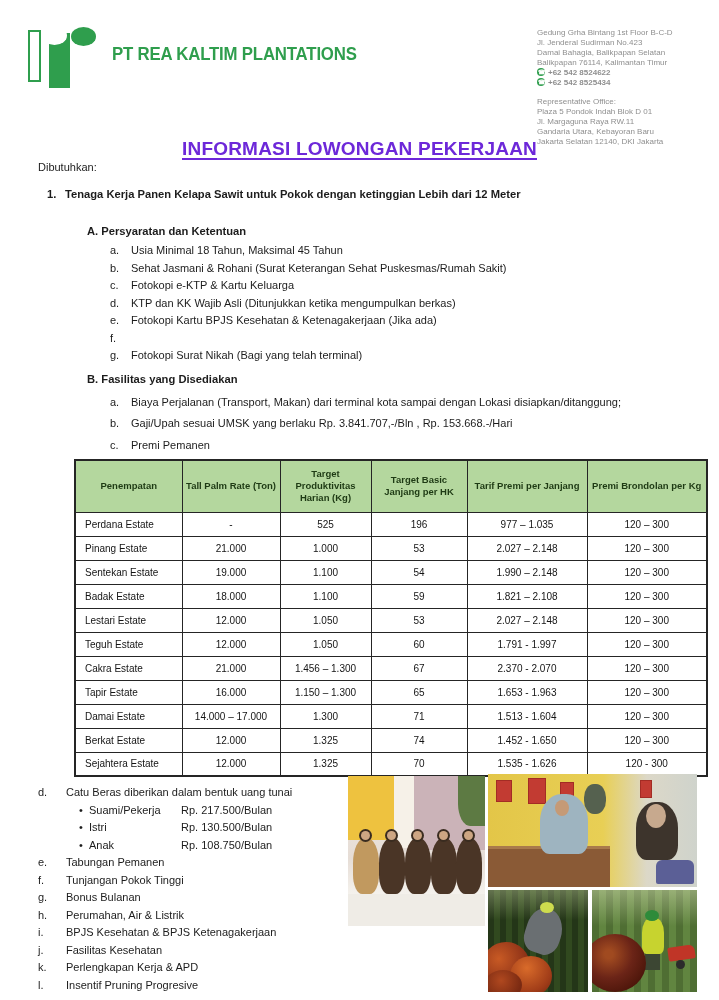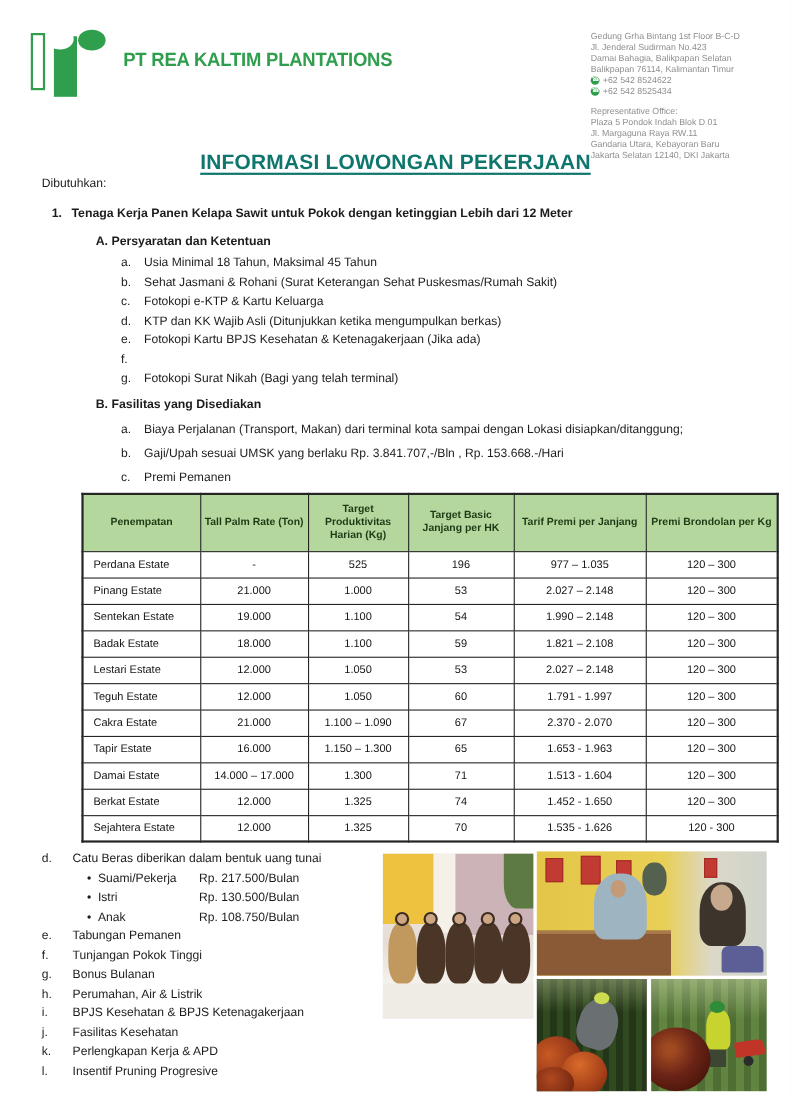--- a/index.html
+++ b/index.html
@@ -15,42 +15,42 @@
   .lg-rect-outline { left: 0; top: 4px; width: 13px; height: 52px; border: 2px solid #2f9e4d; background: #fff; }
   .lg-rect-fill { left: 21px; top: 7px; width: 21px; height: 55px; background: #2f9e4d; }
   .lg-ellipse-white { left: 14px; top: 0; width: 25px; height: 19px; border-radius: 50%; background: #fff; }
   .lg-ellipse-green { left: 43px; top: 1px; width: 25px; height: 19px; border-radius: 50%; background: #2f9e4d; }
   .company-name {
     position: absolute; left: 112px; top: 44px; font-size: 17.5px; font-weight: bold;
     color: #2f9e4d; letter-spacing: -0.2px; transform: scaleX(.96); transform-origin: left center; white-space: nowrap;
   }
   .addr { position: absolute; left: 537px; top: 28px; width: 178px; font-size: 8px; line-height: 10px; color: #8f8f8f; }
   .addr-line { white-space: nowrap; }
-  .phone-line { display: flex; align-items: center; white-space: nowrap; }
+  .phone-line { display: flex; white-space: nowrap; font-weight: bold; }
   .phone-icon {
     display: inline-block; width: 8px; height: 8px; border-radius: 50%; background: #2f9e4d;
     margin-right: 3px; position: relative; flex: none;
   }
   .phone-icon::after { content: "\260E"; position: absolute; left: 1px; top: -1.5px; font-size: 6px; color: #fff; }
   .rep-office { margin-top: 9px; }
 
   
   .doc-title {
     position: absolute; left: 0; right: 0; top: 138px; text-align: center;
-    font-size: 19px; font-weight: bold; color: #0f766e;
+    font-size: 19px; font-weight: bold; color: #6d28d9;
     text-decoration: underline; text-decoration-thickness: 2px; text-underline-offset: 3px;
     letter-spacing: 0.2px;
   }
 
   
   .doc-body { position: absolute; left: 38px; top: 160px; width: 664px; font-size: 11px; }
   .intro { line-height: 14px; }
   .job-line { display: flex; margin-top: 13px; padding-left: 9px; font-weight: bold; font-size: 11.2px; line-height: 15px; }
   .job-num { width: 18px; flex: none; }
-  .sec-heading { margin-top: 11px; padding-left: 49px; font-weight: bold; font-size: 11.2px; line-height: 15px; }
+  .sec-heading { margin-top: 22px; padding-left: 49px; font-weight: bold; font-size: 11.2px; line-height: 15px; }
   .sec-heading.b { margin-top: 7px; }
 
   .list { margin-top: 3px; padding-left: 72px; }
   .li { display: flex; line-height: 17.5px; }
   .li-label { width: 21px; flex: none; }
   .list-b { margin-top: 5px; padding-left: 72px; }
   .list-b .li { line-height: 21.5px; }
 
   
   .data-table {
@@ -296,21 +296,21 @@
           <td class="c0">Teguh Estate</td>
           <td>12.000</td>
           <td>1.050</td>
           <td>60</td>
           <td>1.791 - 1.997</td>
           <td>120 – 300</td>
         </tr>
           <tr>
           <td class="c0">Cakra Estate</td>
           <td>21.000</td>
-          <td>1.100 – 1.090</td>
+          <td>1.456 – 1.300</td>
           <td>67</td>
           <td>2.370 - 2.070</td>
           <td>120 – 300</td>
         </tr>
           <tr>
           <td class="c0">Tapir Estate</td>
           <td>16.000</td>
           <td>1.150 – 1.300</td>
           <td>65</td>
           <td>1.653 - 1.963</td>

